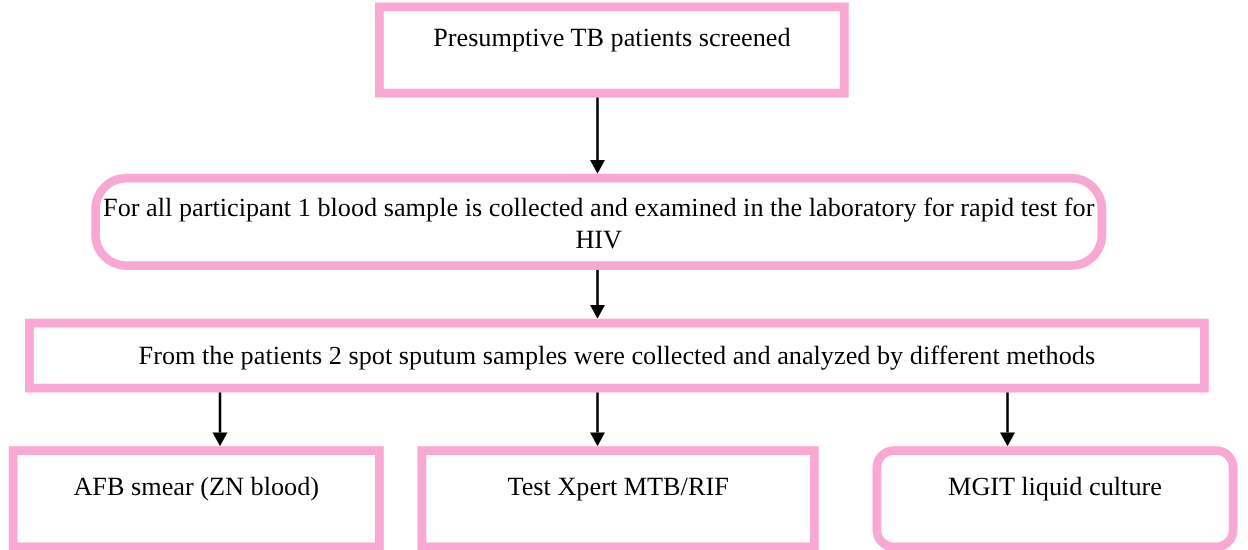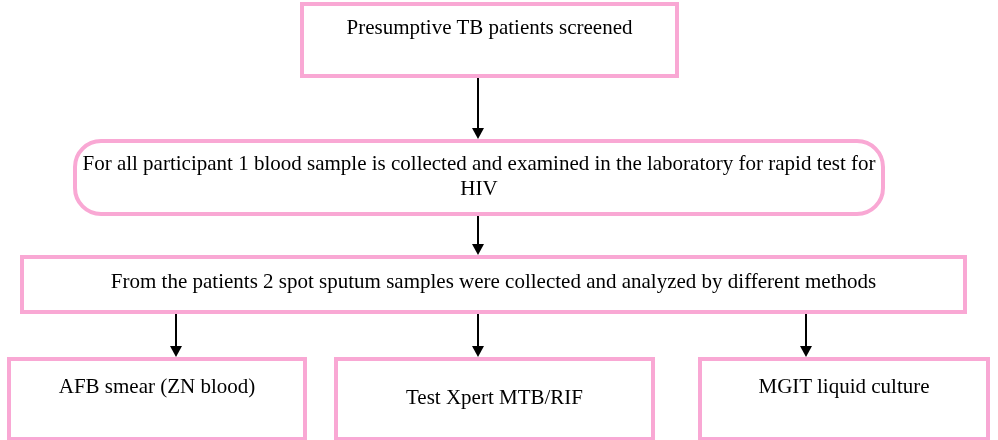--- a/index.html
+++ b/index.html
@@ -12,21 +12,21 @@
     width: 998px;
     height: 440px;
     background: #ffffff;
     overflow: hidden;
     font-family: "Liberation Serif", "DejaVu Serif", serif;
     color: #000000;
   }
   .node {
     position: absolute;
     box-sizing: border-box;
-    border: 4px solid #f9a8d4;
+    border: 7px solid #f9a8d4;
     background: #ffffff;
     display: flex;
     justify-content: center;
     align-items: flex-start;
     text-align: center;
     line-height: 1.18;
     color: #000000;
   }
   .node .label {
     display: block;
@@ -52,26 +52,27 @@
     padding-top: 10px;
   }
   #node-afb-smear {
     left: 7px; top: 357px; width: 300px; height: 84px;
     font-size: 21px;
     padding-top: 13px;
   }
   #node-xpert {
     left: 334px; top: 357px; width: 321px; height: 84px;
     font-size: 21px;
-    padding-top: 24px;
+    padding-top: 13px;
   }
   #node-mgit {
     left: 698px; top: 357px; width: 292px; height: 84px;
     font-size: 21px;
     padding-top: 13px;
+    border-radius: 17px;
   }
 
   
   .connector {
     position: absolute;
   }
   .connector .stem {
     position: absolute;
     left: 0;
     top: 0;

